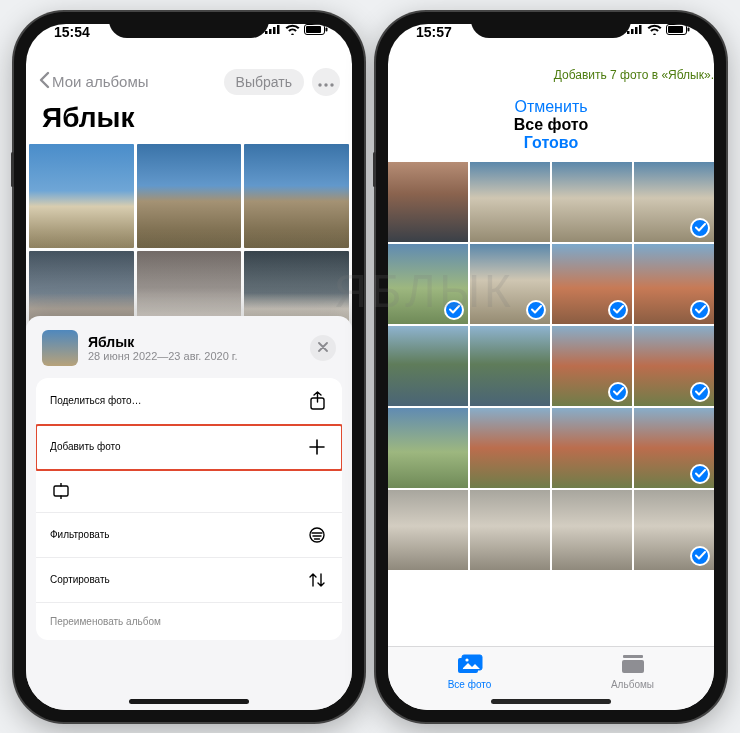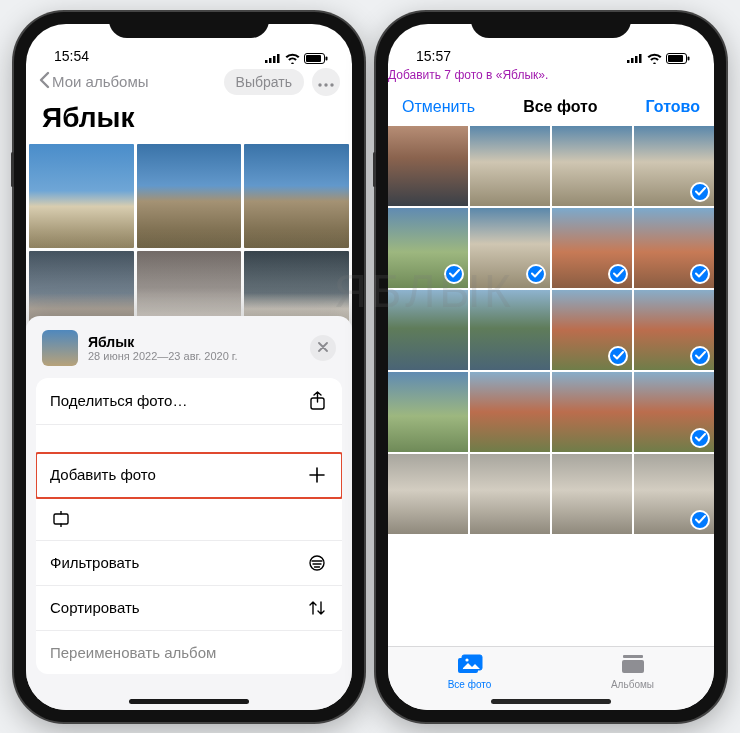--- a/index.html
+++ b/index.html
@@ -56,24 +56,24 @@
     width: 160px; height: 26px;
     background: #111;
     border-bottom-left-radius: 18px;
     border-bottom-right-radius: 18px;
     z-index: 50;
   }
   .statusbar {
     height: 40px;
     display: flex;
     justify-content: space-between;
-    align-items: flex-end;
+    align-items: flex-start;
     padding: 0 24px 0 28px;
     font-size: 14px;
-    font-weight: 400;
+    font-weight: 700;
     z-index: 40;
   }
   .statusbar.dark { color: #000; }
   .status-right { display:flex; align-items:center; gap:4px; }
   .signal svg, .wifi svg, .battery svg { display:block; }
   
   .navrow {
     display:flex; align-items:center; justify-content:space-between;
     padding: 0 12px; height: 36px;
   }
@@ -128,44 +128,43 @@
   .sheet-sub { font-size:11px; color:#8a8a8e; }
   .sheet-close {
     width:26px; height:26px; border-radius:13px; background:#e9e9eb;
     display:flex; align-items:center; justify-content:center; color:#8a8a8e; font-size:13px;
   }
   .menu {
     background:#fff; border-radius:12px; overflow:hidden;
   }
   .menu-item {
     display:flex; align-items:center; justify-content:space-between;
-    padding:13px 14px; font-size:15px; color:#000;
+    padding:13px 14px; font-size:10px; color:#000;
     border-bottom:1px solid #ececee;
   }
   .menu-item:last-child { border-bottom:none; }
   .menu-item .mi-icon { color:#000; width:22px; display:flex; justify-content:center;}
   .menu-item.highlight {
     outline: 2.5px solid #e0492f;
     outline-offset: -1px;
     border-radius: 2px;
-    margin-top: 28px;
   }
   .menu-item.faded { color:#888; }
   .homebar {
     position:absolute; bottom:6px; left:50%; transform:translateX(-50%);
     width:120px; height:5px; background:#000; border-radius:3px; opacity:0.9;
   }
   .homebar.light { background:#000; opacity:0.85;}
   
   .picker-subtitle {
-    text-align:left; font-size:12px; color:#a21caf; padding:4px 0 10px;
+    text-align:right; font-size:12px; color:#4d7c0f; padding:4px 0 10px;
   }
   .picker-bar {
     display:flex; align-items:center; justify-content:space-between;
-    padding:6px 14px 10px; font-size:16px;
+    padding:6px 14px 10px; font-size:16px;flex-direction:column;
   }
   .picker-cancel { color:#007aff; }
   .picker-title  { font-weight:600; font-size:16px; }
   .picker-done   { color:#007aff; font-weight:600; }
   .picker-grid {
     flex:1; display:grid; grid-template-columns: repeat(4,1fr); gap:2px;
     overflow:hidden; align-content:start;
   }
   .pcell {
     aspect-ratio:1/1; position:relative;

